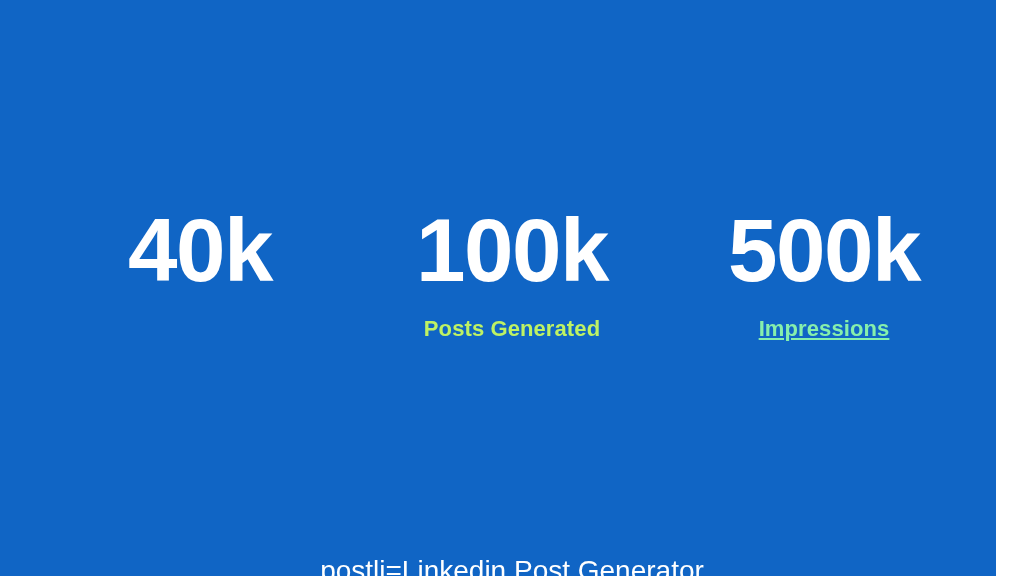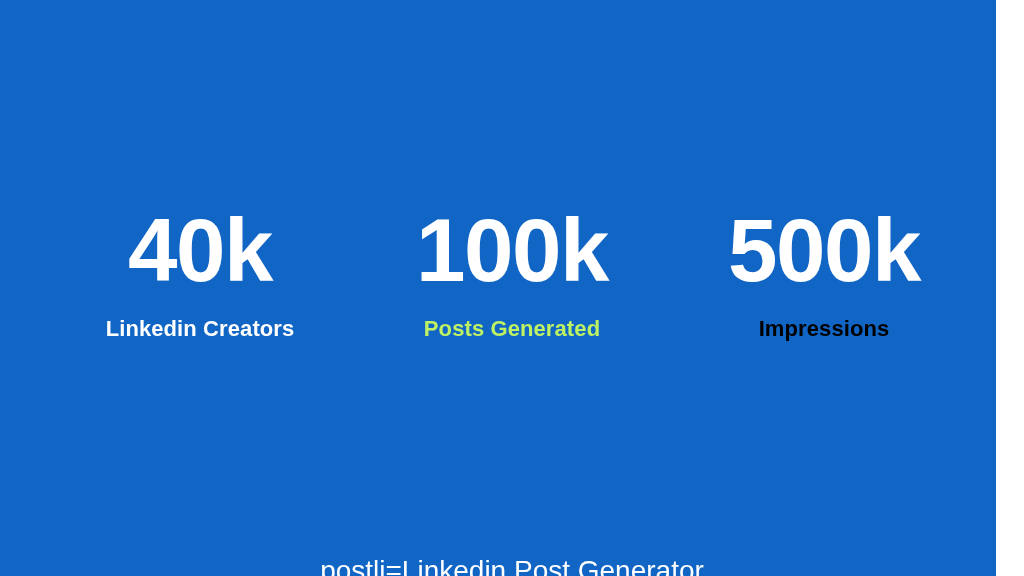--- a/index.html
+++ b/index.html
@@ -76,30 +76,29 @@
 </style>
 </head>
 <body>
 
 <div class="slide" style="background: rgb(16, 101, 197);">
 
   <div class="stats-row">
 
     <div class="stat-block">
       <span class="stat-value" style="color: rgb(255, 255, 255);">40k</span>
-      <span class="stat-label" style="color: rgb(255, 255, 255);">Linkedin Creators</span>
     </div>
 
     <div class="stat-block">
       <span class="stat-value" style="color: rgb(255, 255, 255); text-align: right;">100k</span>
       <span class="stat-label" style="color: #bef264;">Posts Generated</span>
     </div>
 
     <div class="stat-block">
       <span class="stat-value" style="color: rgb(255, 255, 255); text-align: right;">500k</span>
-      <span class="stat-label" style="color: #000000;">Impressions</span>
+      <span class="stat-label" style="color: #86efac; text-decoration: underline;">Impressions</span>
     </div>
 
   </div>
 
   <div class="footer-caption" style="color: rgb(255, 255, 255);">postli=Linkedin Post Generator</div>
 
 </div>
 
 </body></html>

